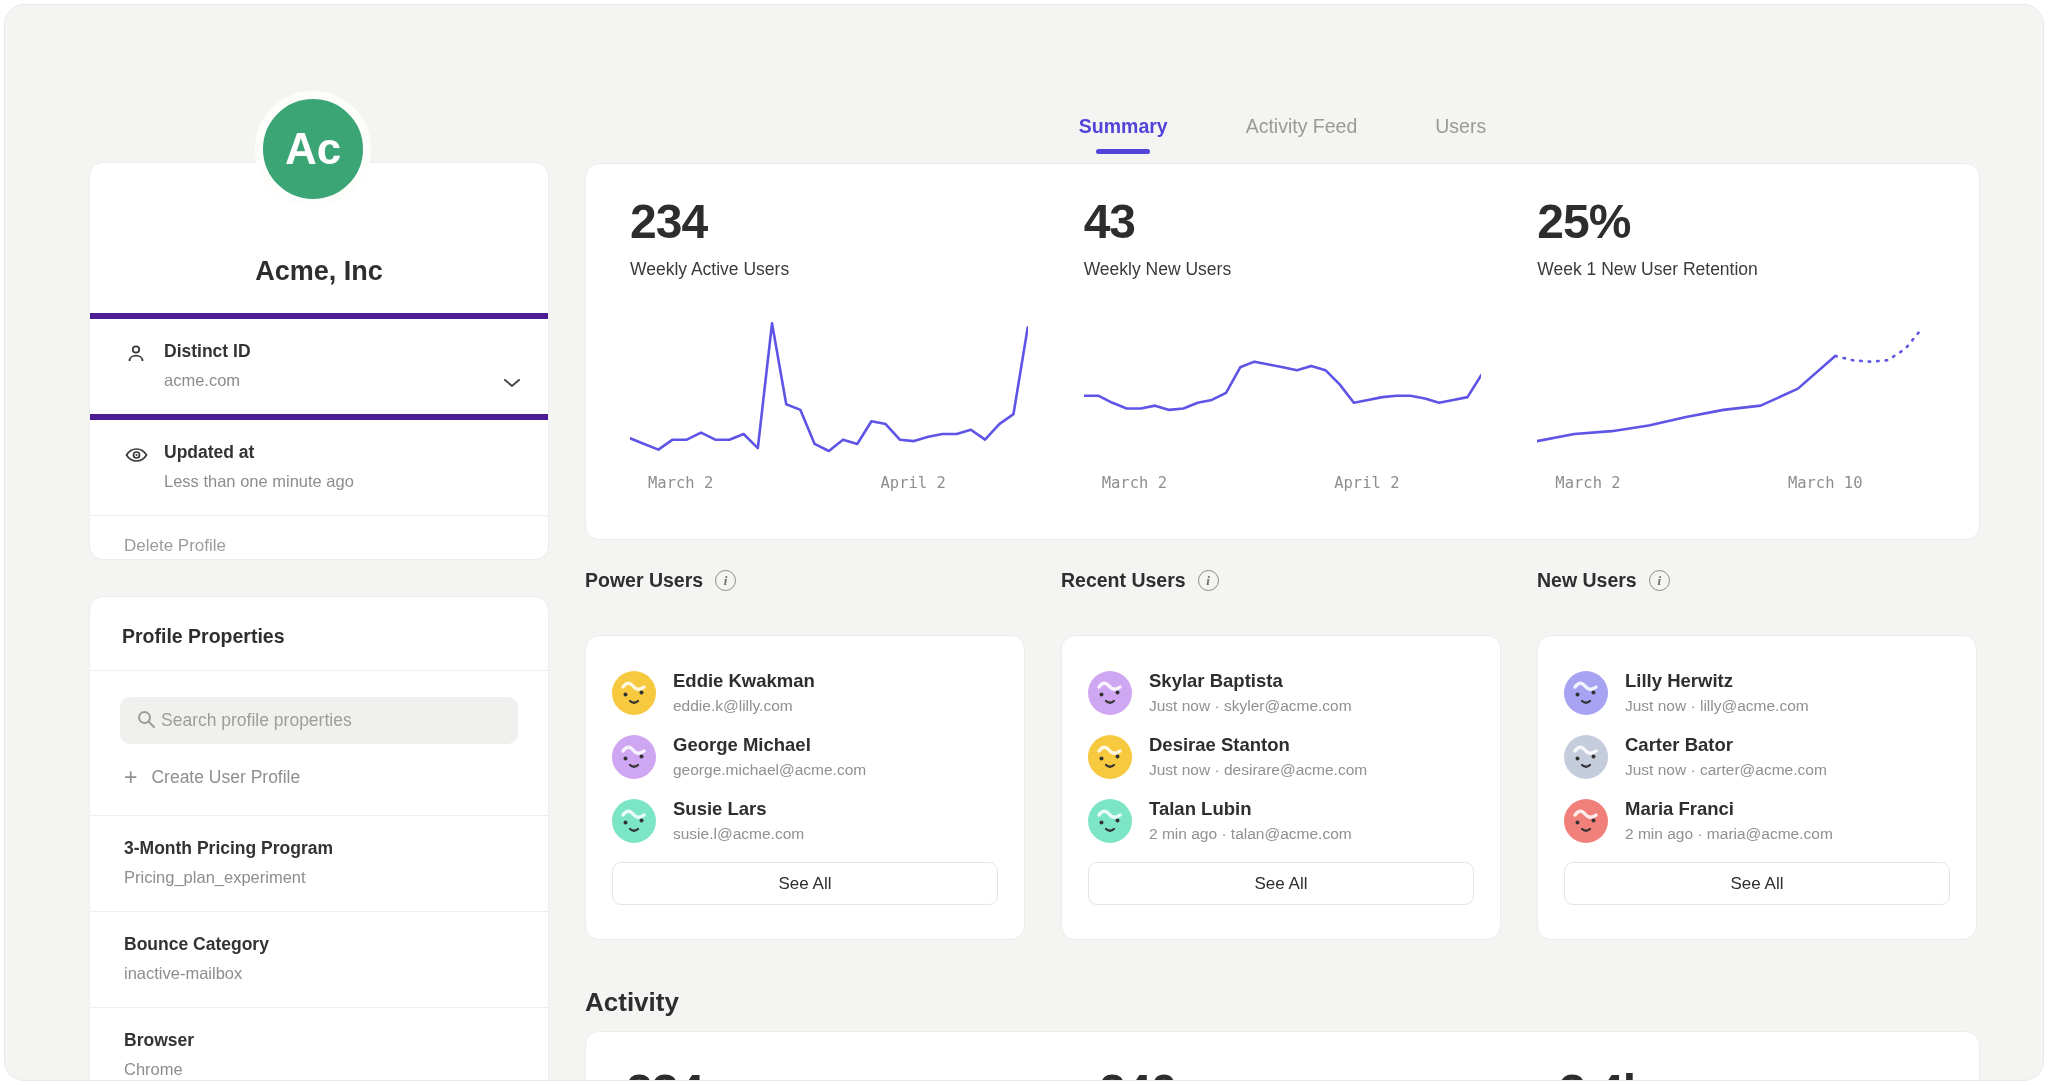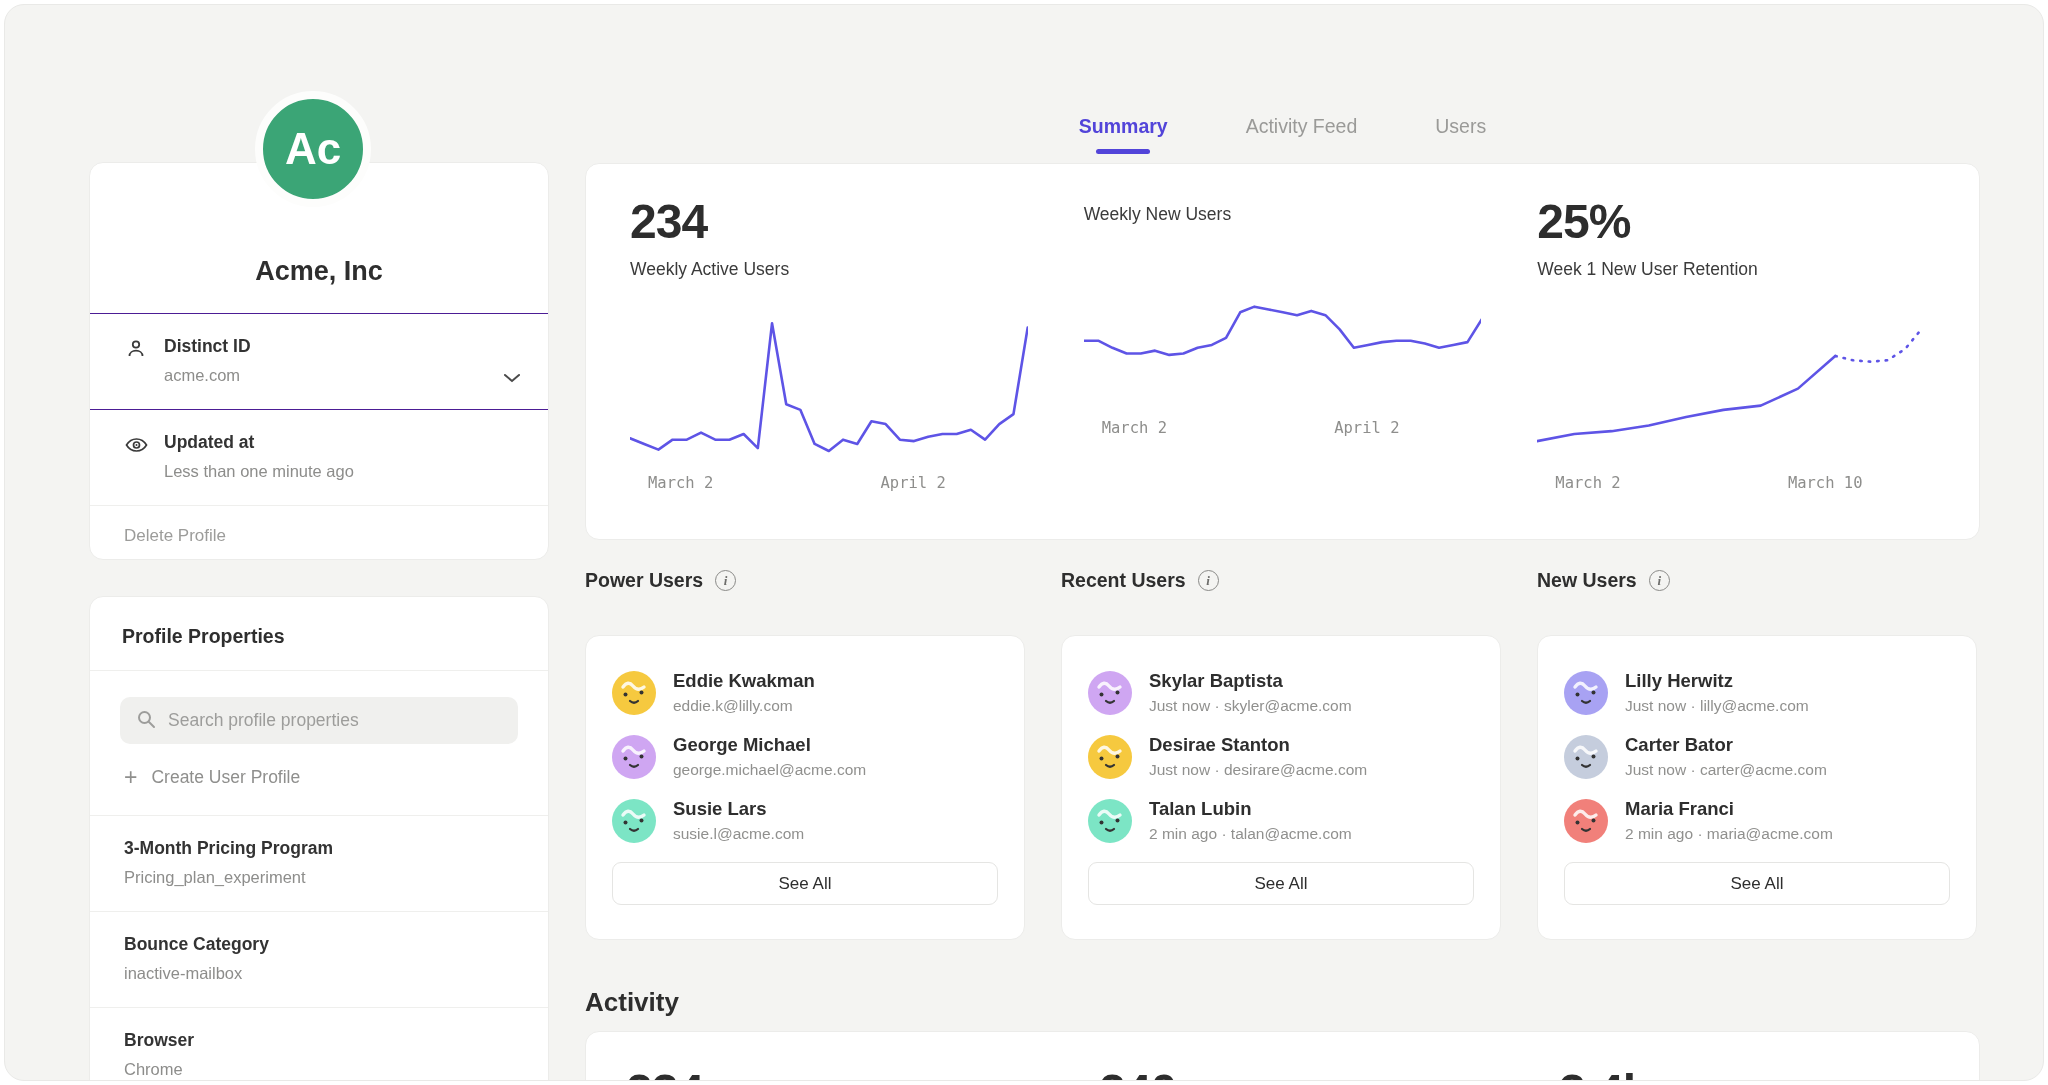--- a/index.html
+++ b/index.html
@@ -8,31 +8,31 @@
   .frame { position:absolute; inset:4px; background:#f4f4f2; border:1px solid #e9e9e7; border-radius:20px; overflow:hidden; }
 
   .card { position:absolute; background:#fff; border:1px solid #ececea; border-radius:14px; }
 
   
   .profile-card { left:84px; top:157px; width:460px; height:398px; }
   .org-avatar { position:absolute; left:250px; top:86px; width:116px; height:116px; border:8px solid #fdfdfc;
     border-radius:50%; display:grid; place-items:center; color:#fff; font-size:44px; font-weight:700; z-index:5; }
   .profile-head { height:150px; display:flex; align-items:flex-end; justify-content:center; padding-bottom:26px; }
   .profile-name { font-size:27px; font-weight:700; color:#2e2e2e; }
-  .profile-row { border-top:1px solid #4c1d95; padding:22px 30px 24px 34px; position:relative; }
+  .profile-row { border-top:6px solid #4c1d95; padding:22px 30px 24px 34px; position:relative; }
   .row-grid { display:flex; gap:14px; }
   .row-icon { width:26px; flex:none; padding-top:1px; }
   .row-label { font-size:17.5px; font-weight:700; color:#333; }
   .row-value { font-size:16.5px; color:#8d8d8b; margin-top:9px; }
   .row-chevron { position:absolute; right:26px; top:56px; }
   .delete-row { border-top:1px solid #efefed; padding:20px 30px 22px 34px; font-size:17px; color:#9c9c9a; }
 
   .props-card { left:84px; top:591px; width:460px; height:620px; }
   .props-title { padding:28px 32px 22px; font-size:19.5px; font-weight:700; color:#2e2e2e; border-bottom:1px solid #efefed; }
-  .search-box { margin:26px 30px 0; height:47px; background:#f0f0ee; border-radius:10px; display:flex; align-items:center; gap:12px; padding:0 16px; }
+  .search-box { margin:26px 30px 0; height:47px; background:#f0f0ee; border-radius:10px; display:flex; align-items:center; gap:5px; padding:0 16px; }
   .search-ph { font-size:17.5px; color:#9d9d9b; }
   .create-row { margin:22px 30px 26px 34px; display:flex; align-items:center; gap:14px; font-size:17.5px; color:#8f8f8d; }
   .plus { font-size:23px; color:#8f8f8d; line-height:1; }
   .prop-item { border-top:1px solid #efefed; padding:22px 32px 24px 34px; }
   .prop-name { font-size:17.5px; font-weight:700; color:#333; }
   .prop-value { font-size:16.5px; color:#8d8d8b; margin-top:9px; }
 
   
   .tabs { position:absolute; left:580px; top:110px; width:1395px; display:flex; justify-content:center; gap:78px; }
   .tab { font-size:19.5px; color:#9a9a98; font-weight:500; text-align:center; cursor:pointer; }
@@ -163,20 +163,21 @@
         <div class="stat-label">Weekly Active Users</div>
         <svg class="spark" viewBox="0 0 420 150" preserveAspectRatio="none">
             <polyline points="0.0,124.6 15.0,130.2 30.0,135.8 45.0,126.0 60.0,126.0 75.0,119.0 90.0,126.0 105.0,126.0 120.0,120.4 135.0,134.4 150.0,11.2 165.0,91.0 180.0,96.6 195.0,130.2 210.0,137.2 225.0,126.0 240.0,130.2 255.0,107.8 270.0,110.6 285.0,126.0 300.0,127.4 315.0,123.2 330.0,120.4 345.0,120.4 360.0,116.2 375.0,126.0 390.0,110.6 405.0,100.8 420.0,15.4" fill="none" stroke="#5e54e6" stroke-width="2.6" stroke-linejoin="round" stroke-linecap="round" vector-effect="non-scaling-stroke"></polyline>
           </svg>
         <div class="axis">
           <span class="t0">March 2</span>
           <span class="t1">April 2</span>
         </div>
       </div>
       <div class="stat-col">
+        <div class="stat-value">43</div>
         <div class="stat-label">Weekly New Users</div>
         <svg class="spark" viewBox="0 0 420 150" preserveAspectRatio="none">
             <polyline points="0.0,82.6 15.0,82.6 30.0,89.6 45.0,95.2 60.0,95.2 75.0,92.4 90.0,96.6 105.0,95.2 120.0,89.6 135.0,86.8 150.0,79.8 165.0,54.6 180.0,49.0 195.0,51.8 210.0,54.6 225.0,57.4 240.0,53.2 255.0,57.4 270.0,71.4 285.0,89.6 300.0,86.8 315.0,84.0 330.0,82.6 345.0,82.6 360.0,85.4 375.0,89.6 390.0,86.8 405.0,84.0 420.0,61.6" fill="none" stroke="#5e54e6" stroke-width="2.6" stroke-linejoin="round" stroke-linecap="round" vector-effect="non-scaling-stroke"></polyline>
           </svg>
         <div class="axis">
           <span class="t0">March 2</span>
           <span class="t1">April 2</span>
         </div>
       </div>
       <div class="stat-col">

